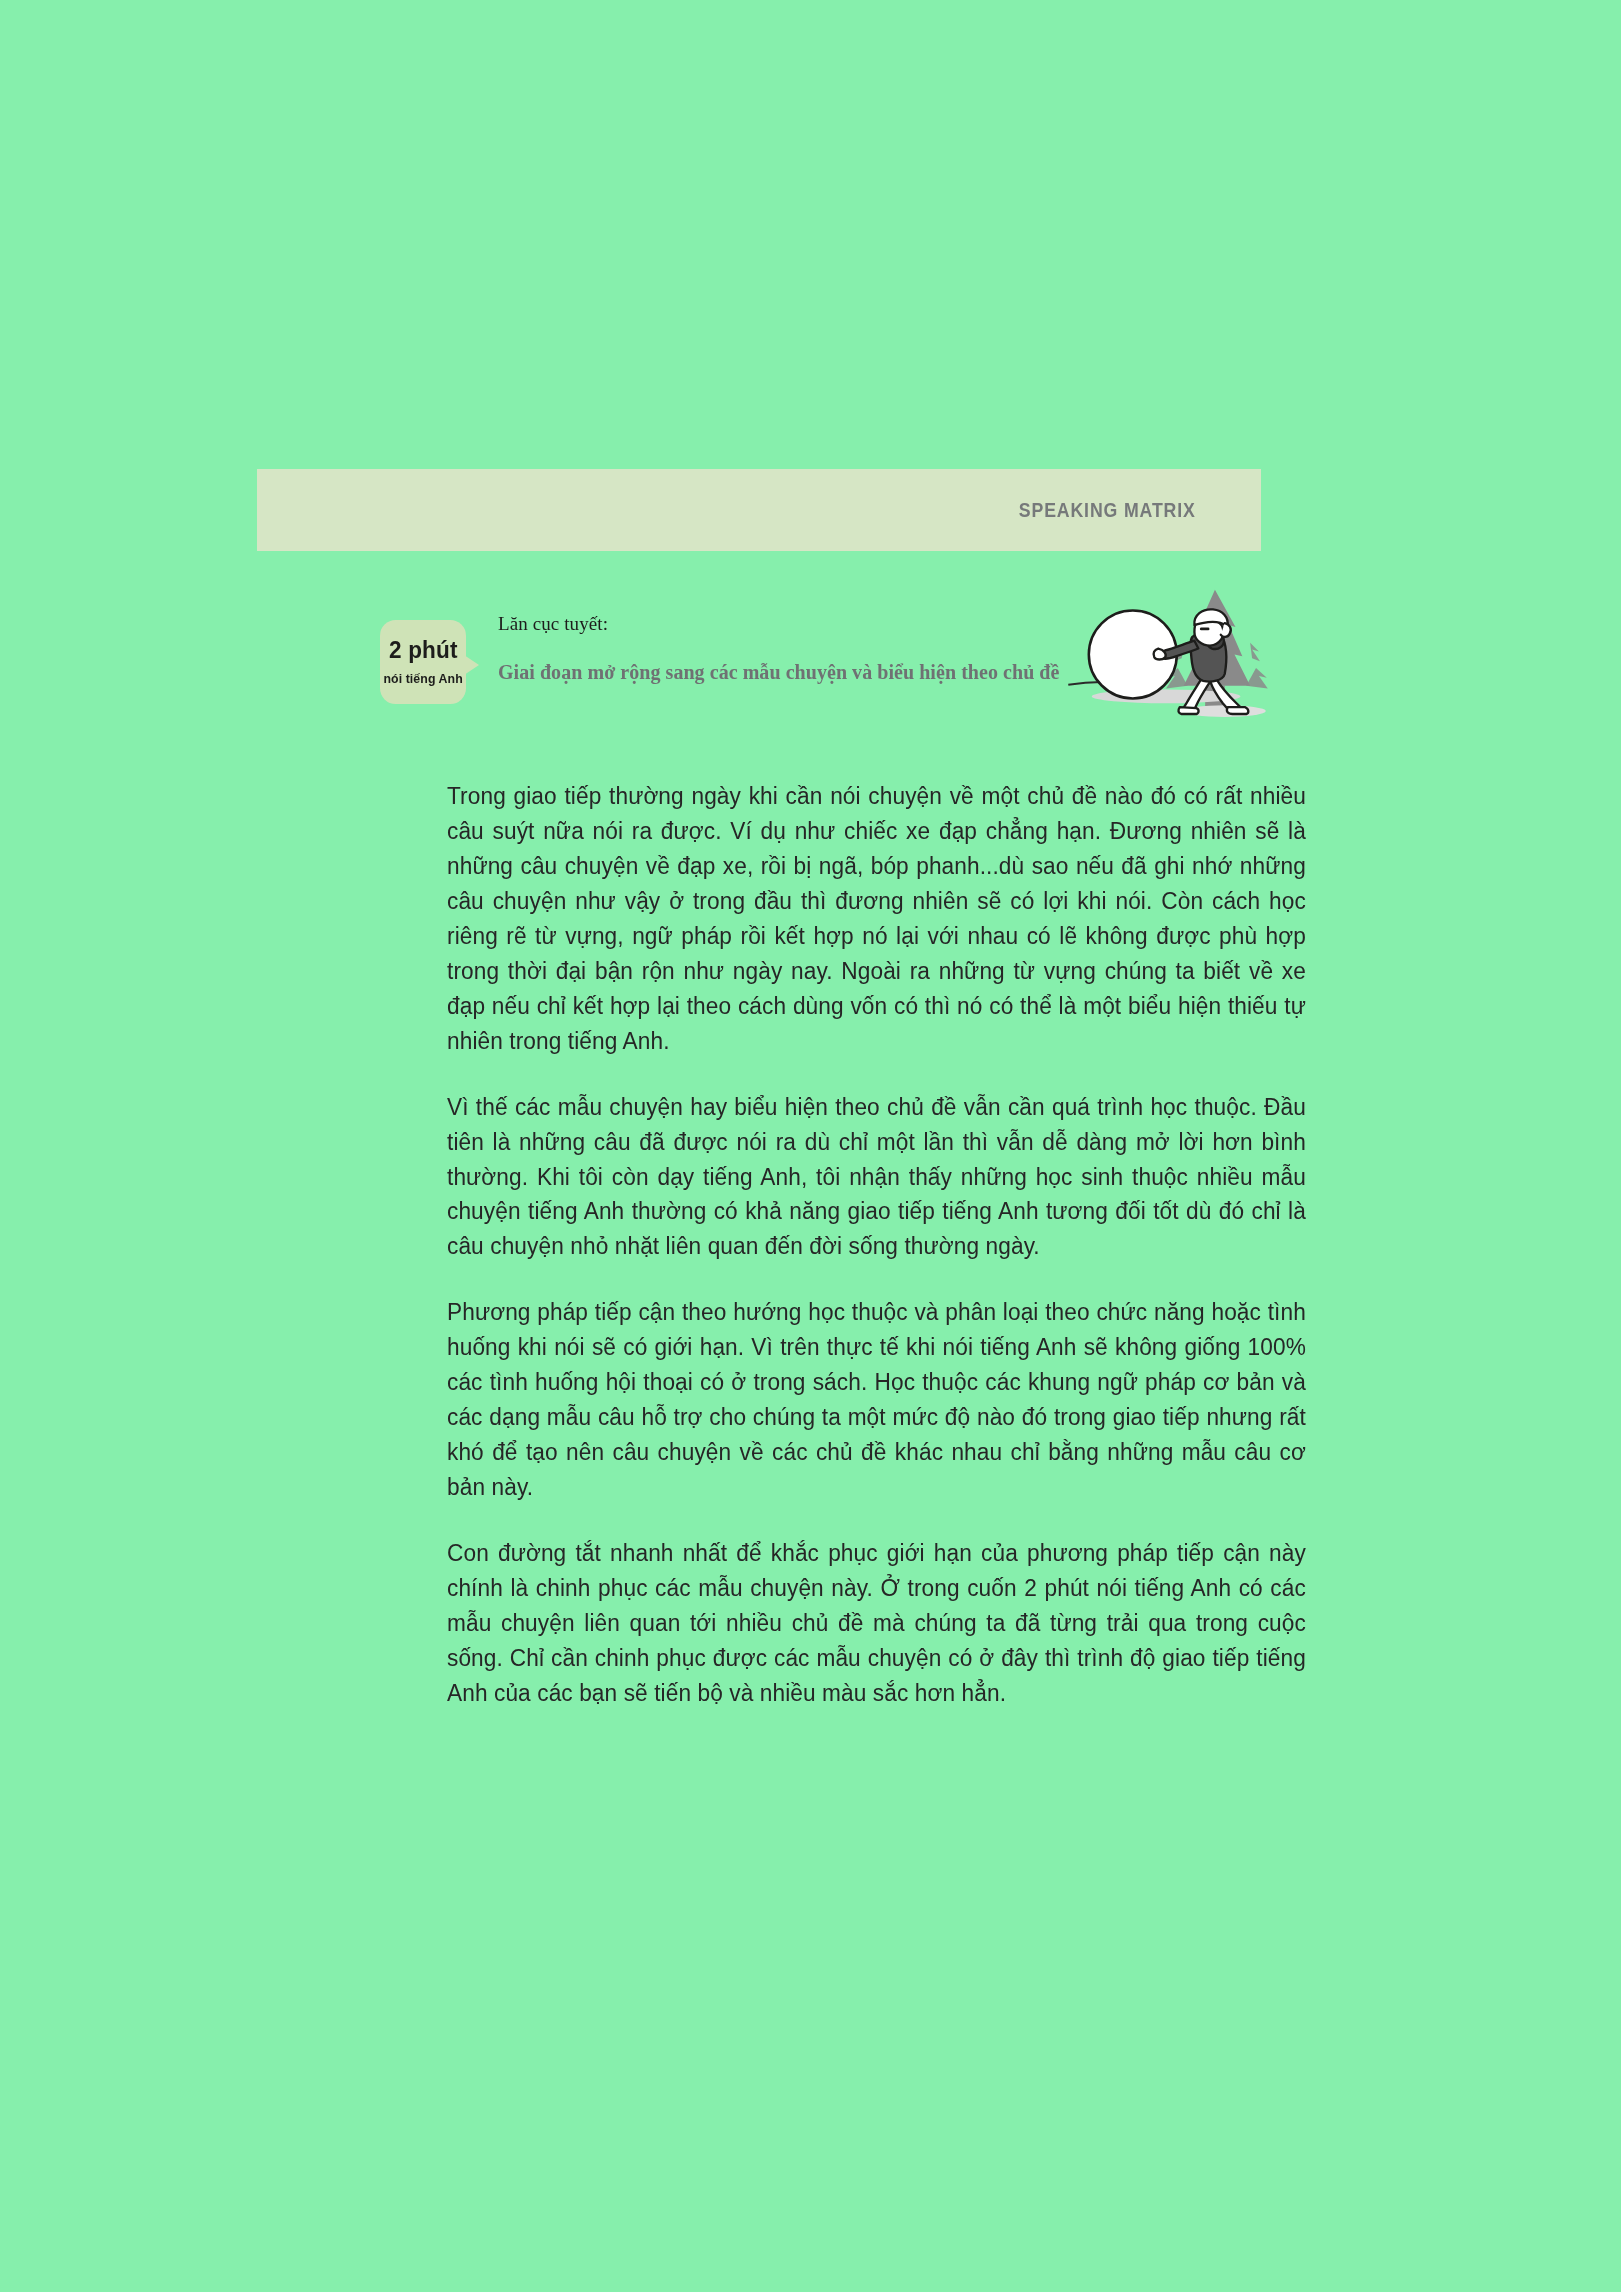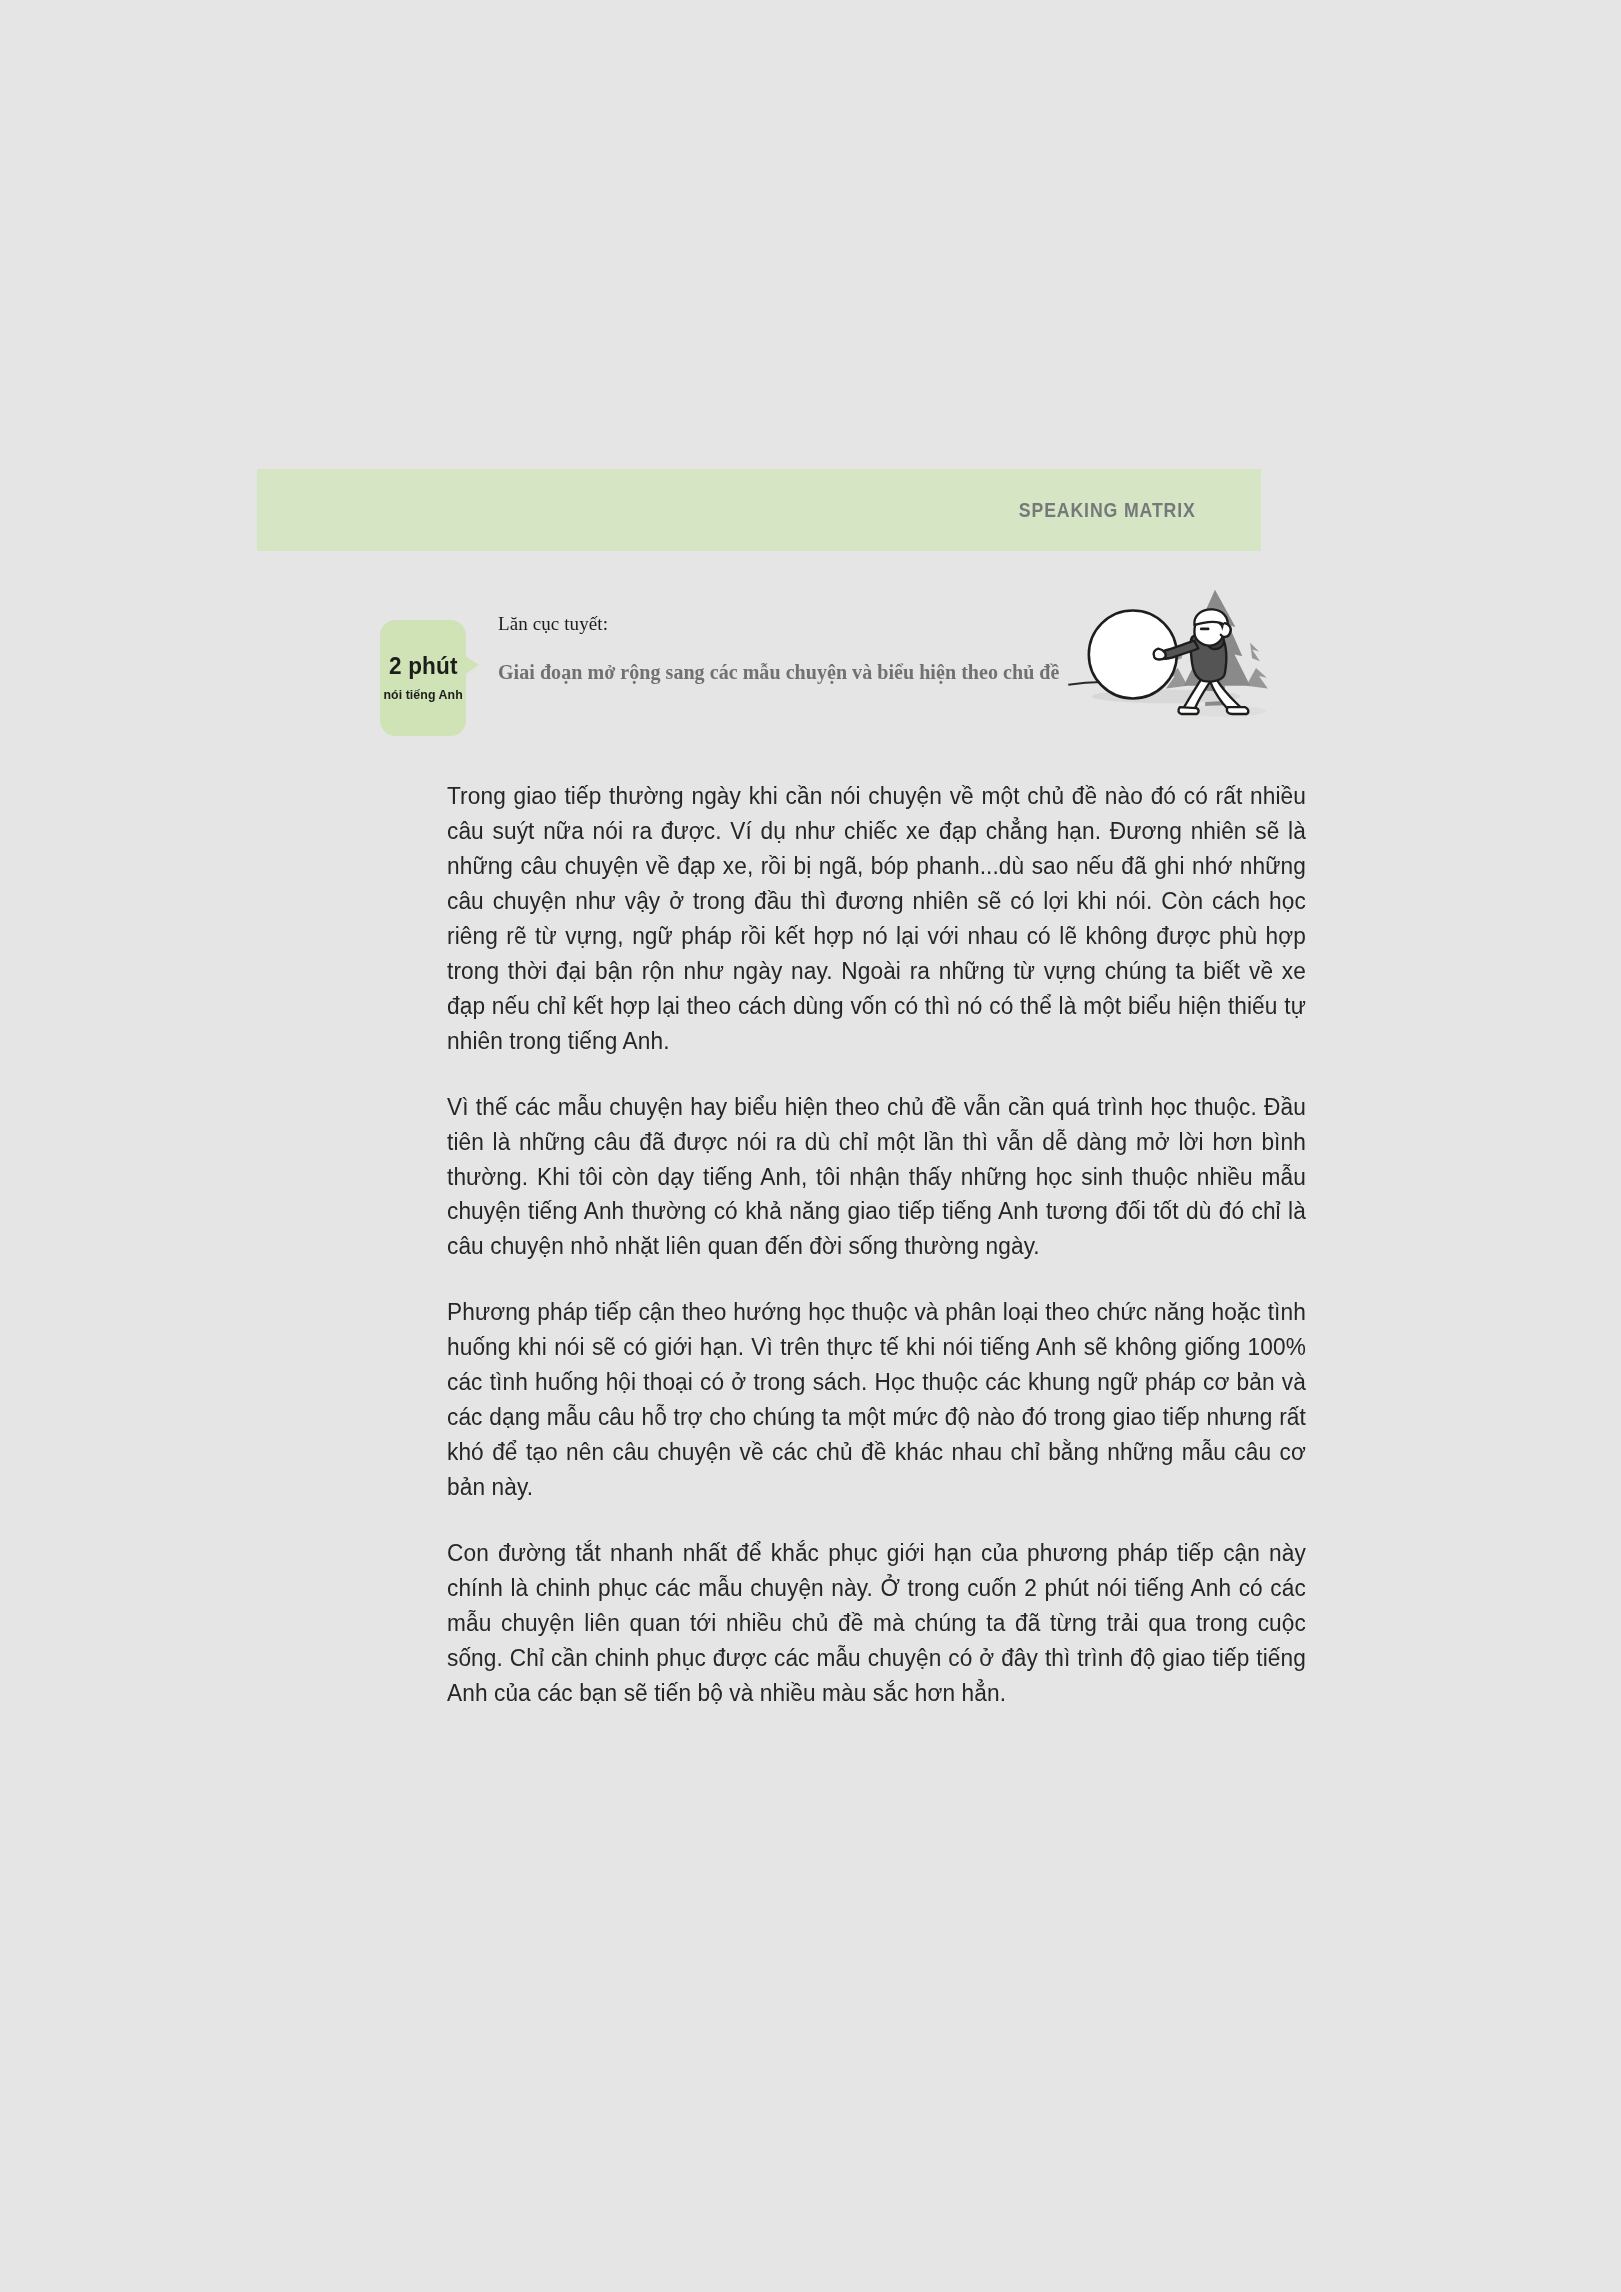--- a/index.html
+++ b/index.html
@@ -13,21 +13,21 @@
     height: 2293px;
     position: relative;
     overflow: hidden;
     font-family: "Liberation Sans", "DejaVu Sans", sans-serif;
     -webkit-font-smoothing: antialiased;
   }
 
   .page {
     position: absolute;
     inset: 0;
-    background: #e5e5e5;
+    background: #86efac;
   }
 
   
   .header-band {
     position: absolute;
     left: 257px;
     top: 469px;
     width: 1004px;
     height: 82px;
     background: #d6e6c5;
@@ -62,21 +62,21 @@
     left: 0;
     top: 7.8px;
     width: 86px;
     height: 90px;
   }
   .time-badge .bubble {
     position: absolute;
     left: 0;
     top: 0;
     width: 86px;
-    height: 116px;
+    height: 84px;
     background: #cfe3b7;
     border-radius: 15.7px;
     display: flex;
     flex-direction: column;
     align-items: center;
     justify-content: center;
     gap: 9px;
   }
   .time-badge .pointer {
     position: absolute;

